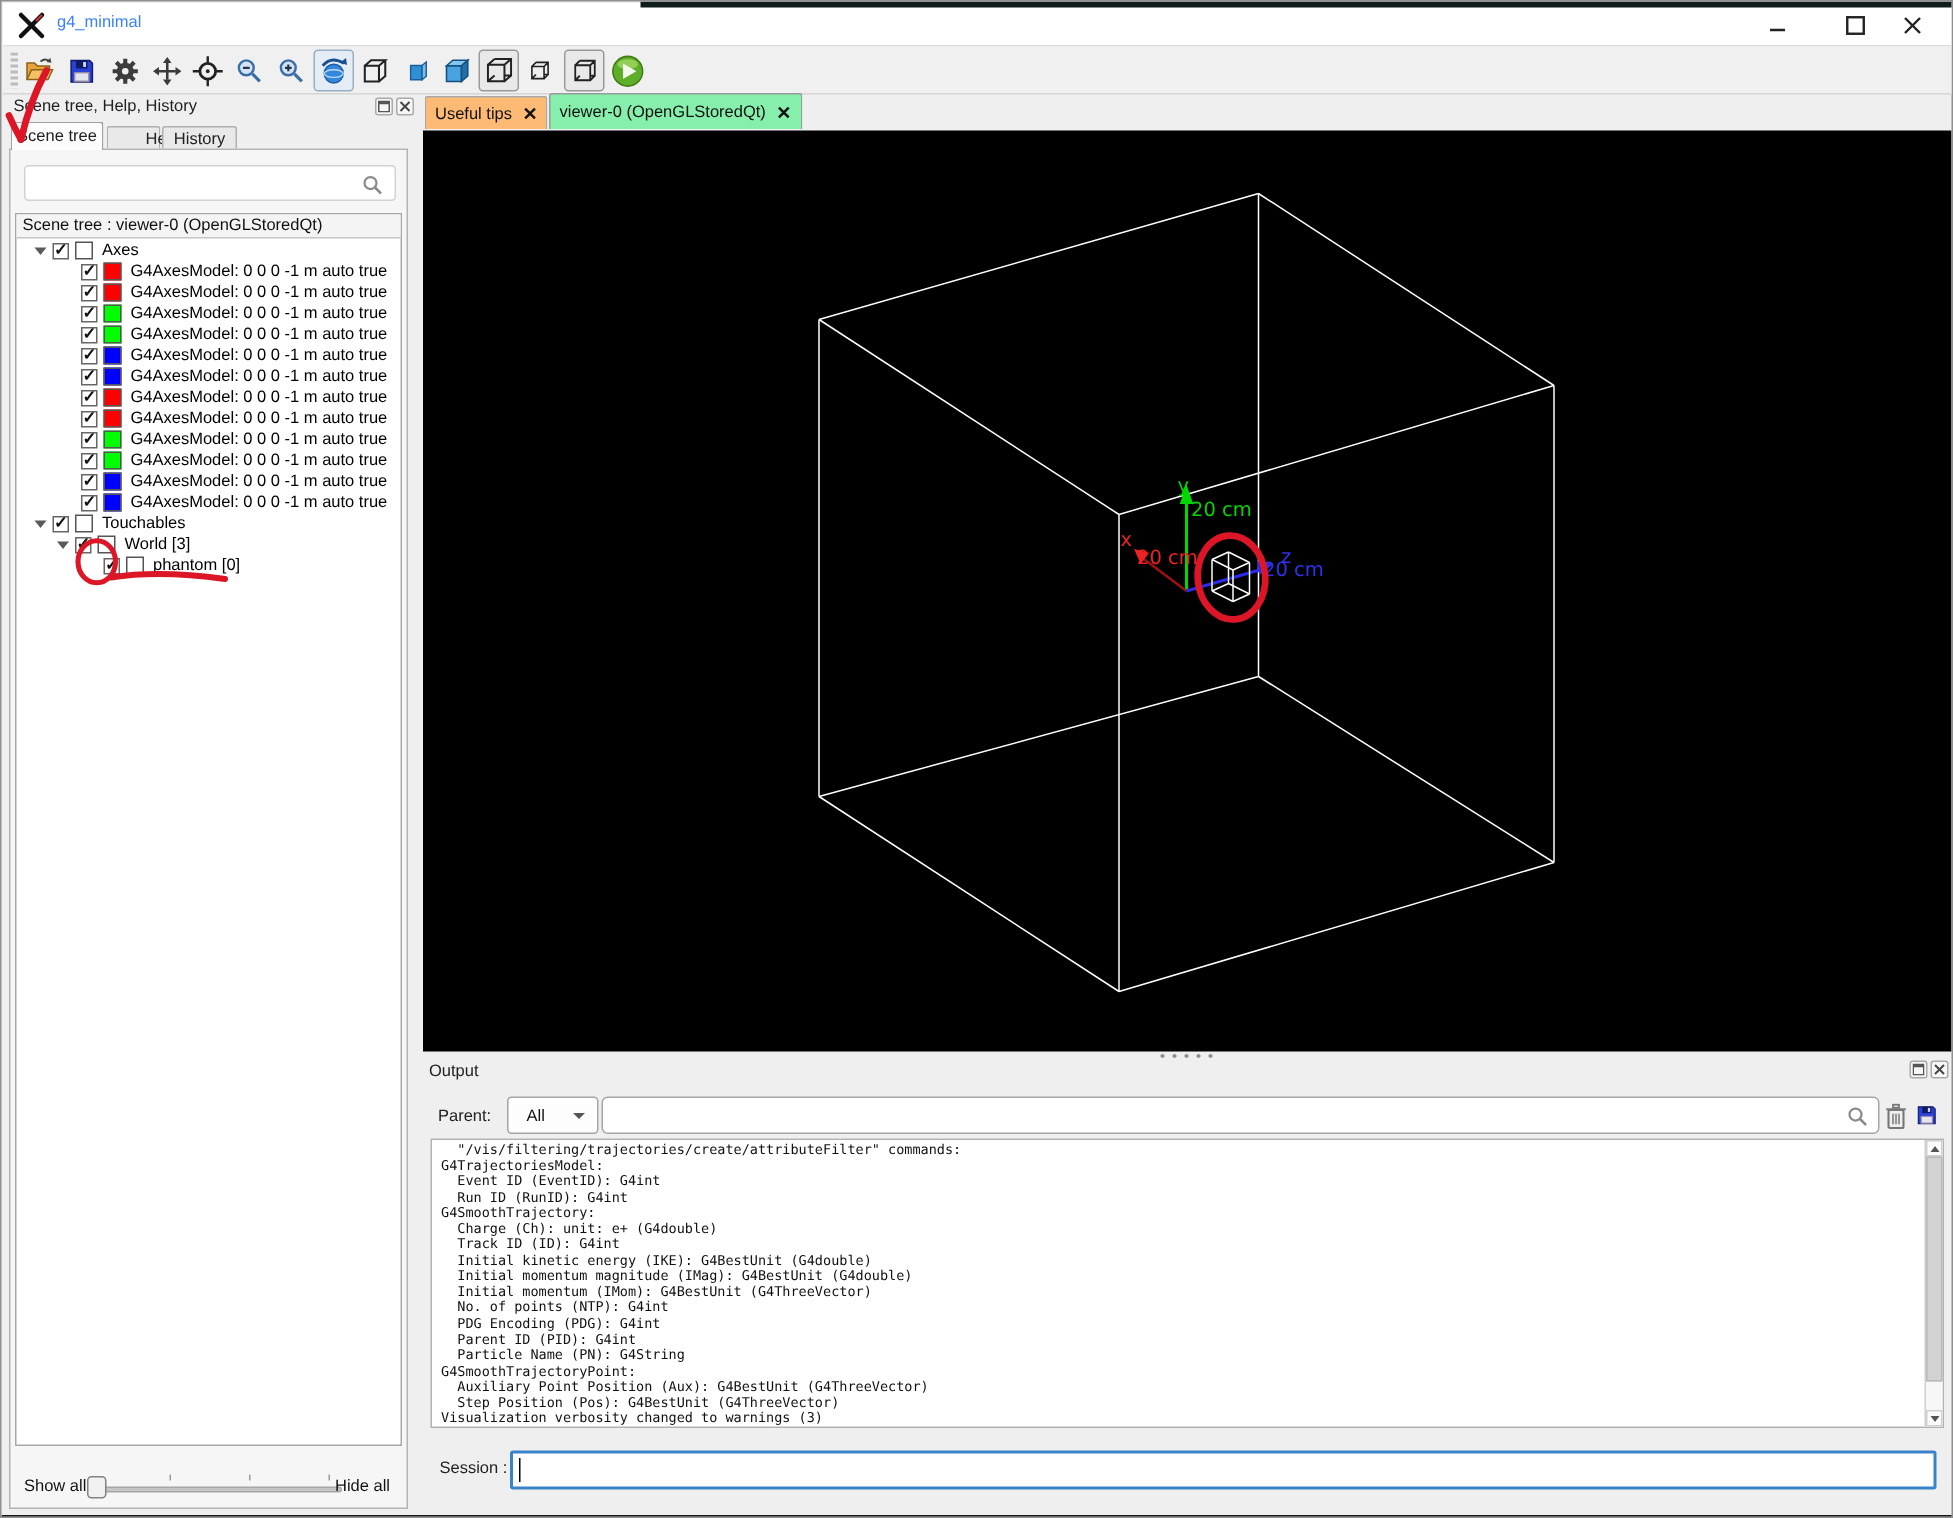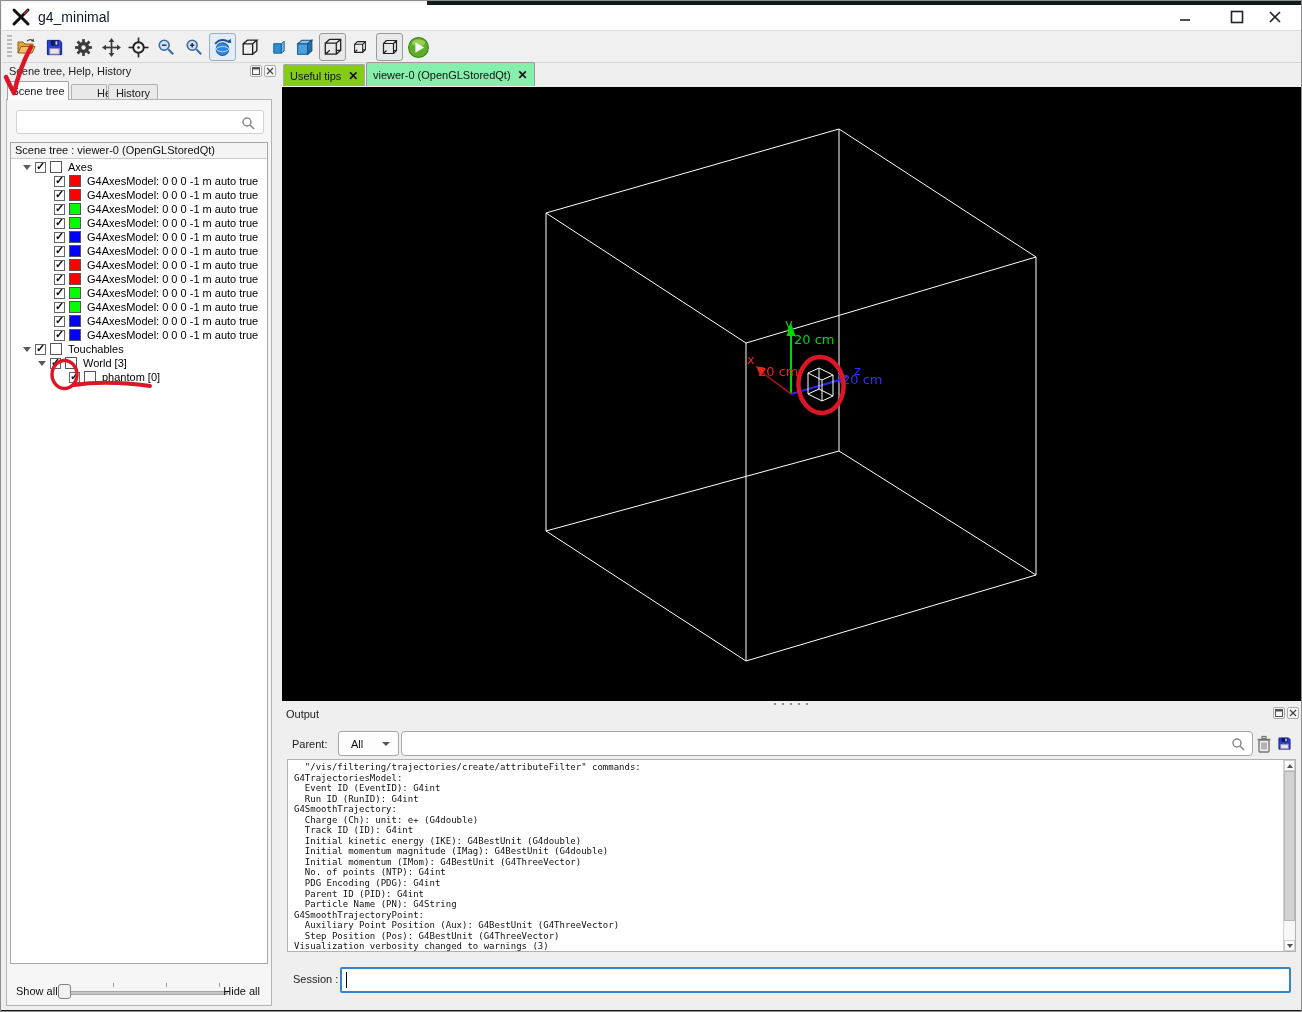--- a/index.html
+++ b/index.html
@@ -4,21 +4,21 @@
 <style>
   html,body{margin:0;padding:0;background:#555;}
   *{box-sizing:border-box;font-family:"Liberation Sans",sans-serif;}
   #screen{position:relative;width:1302px;height:1012px;background:#efefef;overflow:hidden;
           border:1px solid #8f8f8f;}
   .abs{position:absolute;}
 
   
   #top-strip{left:426px;top:0;width:876px;height:4px;background:#101b1b;}
   #titlebar{left:1px;top:1px;width:1300px;height:29px;background:#ffffff;border-bottom:1px solid #dcdcdc;}
-  #app-title{left:36px;top:7px;font-size:14px;color:#0f172a;}
+  #app-title{left:36px;top:7px;font-size:11px;color:#3b82f6;}
   .win-ctl{top:0;width:30px;height:29px;display:flex;align-items:center;justify-content:center;}
   #btn-min{left:1168px;} #btn-max{left:1220px;} #btn-close{left:1258px;}
 
   
   #toolbar{left:1px;top:30px;width:1300px;height:32px;background:#f0f0f0;border-bottom:1px solid #d6d6d6;}
   #tb-handle{left:5px;top:4px;width:5px;height:24px;
      background-image:repeating-linear-gradient(#bbb 0 2px,transparent 2px 4px);
      background-size:2px 100%;background-repeat:repeat-x;}
   .tbtn{position:absolute;top:4px;width:24px;height:24px;display:flex;align-items:center;justify-content:center;}
   .tbtn.pressed{top:2px;width:27px;height:28px;border:1px solid #98aec4;background:#e4edf6;border-radius:3px;}
@@ -49,21 +49,21 @@
   .tlabel{margin-left:6px;}
   .ind0{padding-left:12px;} .ind1{padding-left:43px;} .ind1g{padding-left:27px;} .ind2{padding-left:58px;}
 
   #slider-row{left:1px;top:878px;width:258px;height:26px;font-size:11px;color:#111;}
   #slider-track{left:52px;top:13px;width:168px;height:4px;background:#c6c6c6;border:1px solid #a6a6a6;border-radius:2px;}
   #slider-handle{left:50px;top:6px;width:13px;height:15px;background:#f1f1f1;border:1px solid #828282;border-radius:3px;}
   .tick{position:absolute;top:5px;width:1px;height:4px;background:#9a9a9a;}
 
   
   .vtab{position:absolute;border:1px solid #a8a8a8;border-bottom:none;border-radius:2px 2px 0 0;
-        display:flex;align-items:center;font-size:11px;color:#111;padding:0 6px;background:#84cc16;}
+        display:flex;align-items:center;font-size:11px;color:#111;padding:0 6px;background:#fdba74;}
   #vtab-tips{left:282px;top:63px;height:22px;}
   #vtab-viewer{left:365px;top:61px;height:24px;background:#86efac;z-index:2;border-color:#9a9a9a;}
   .tab-close{font-weight:900;font-size:12px;margin-left:7px;color:#111;}
   #viewer{left:281px;top:86px;width:1019px;height:614px;background:#000;}
 
   
   #splitter{left:770px;top:701px;width:42px;height:4px;
      background-image:radial-gradient(circle,#8f8f8f 1.2px,transparent 1.4px);
      background-size:8px 4px;background-repeat:repeat-x;}
   #output-title{left:285px;top:707px;font-size:11px;color:#222;}

